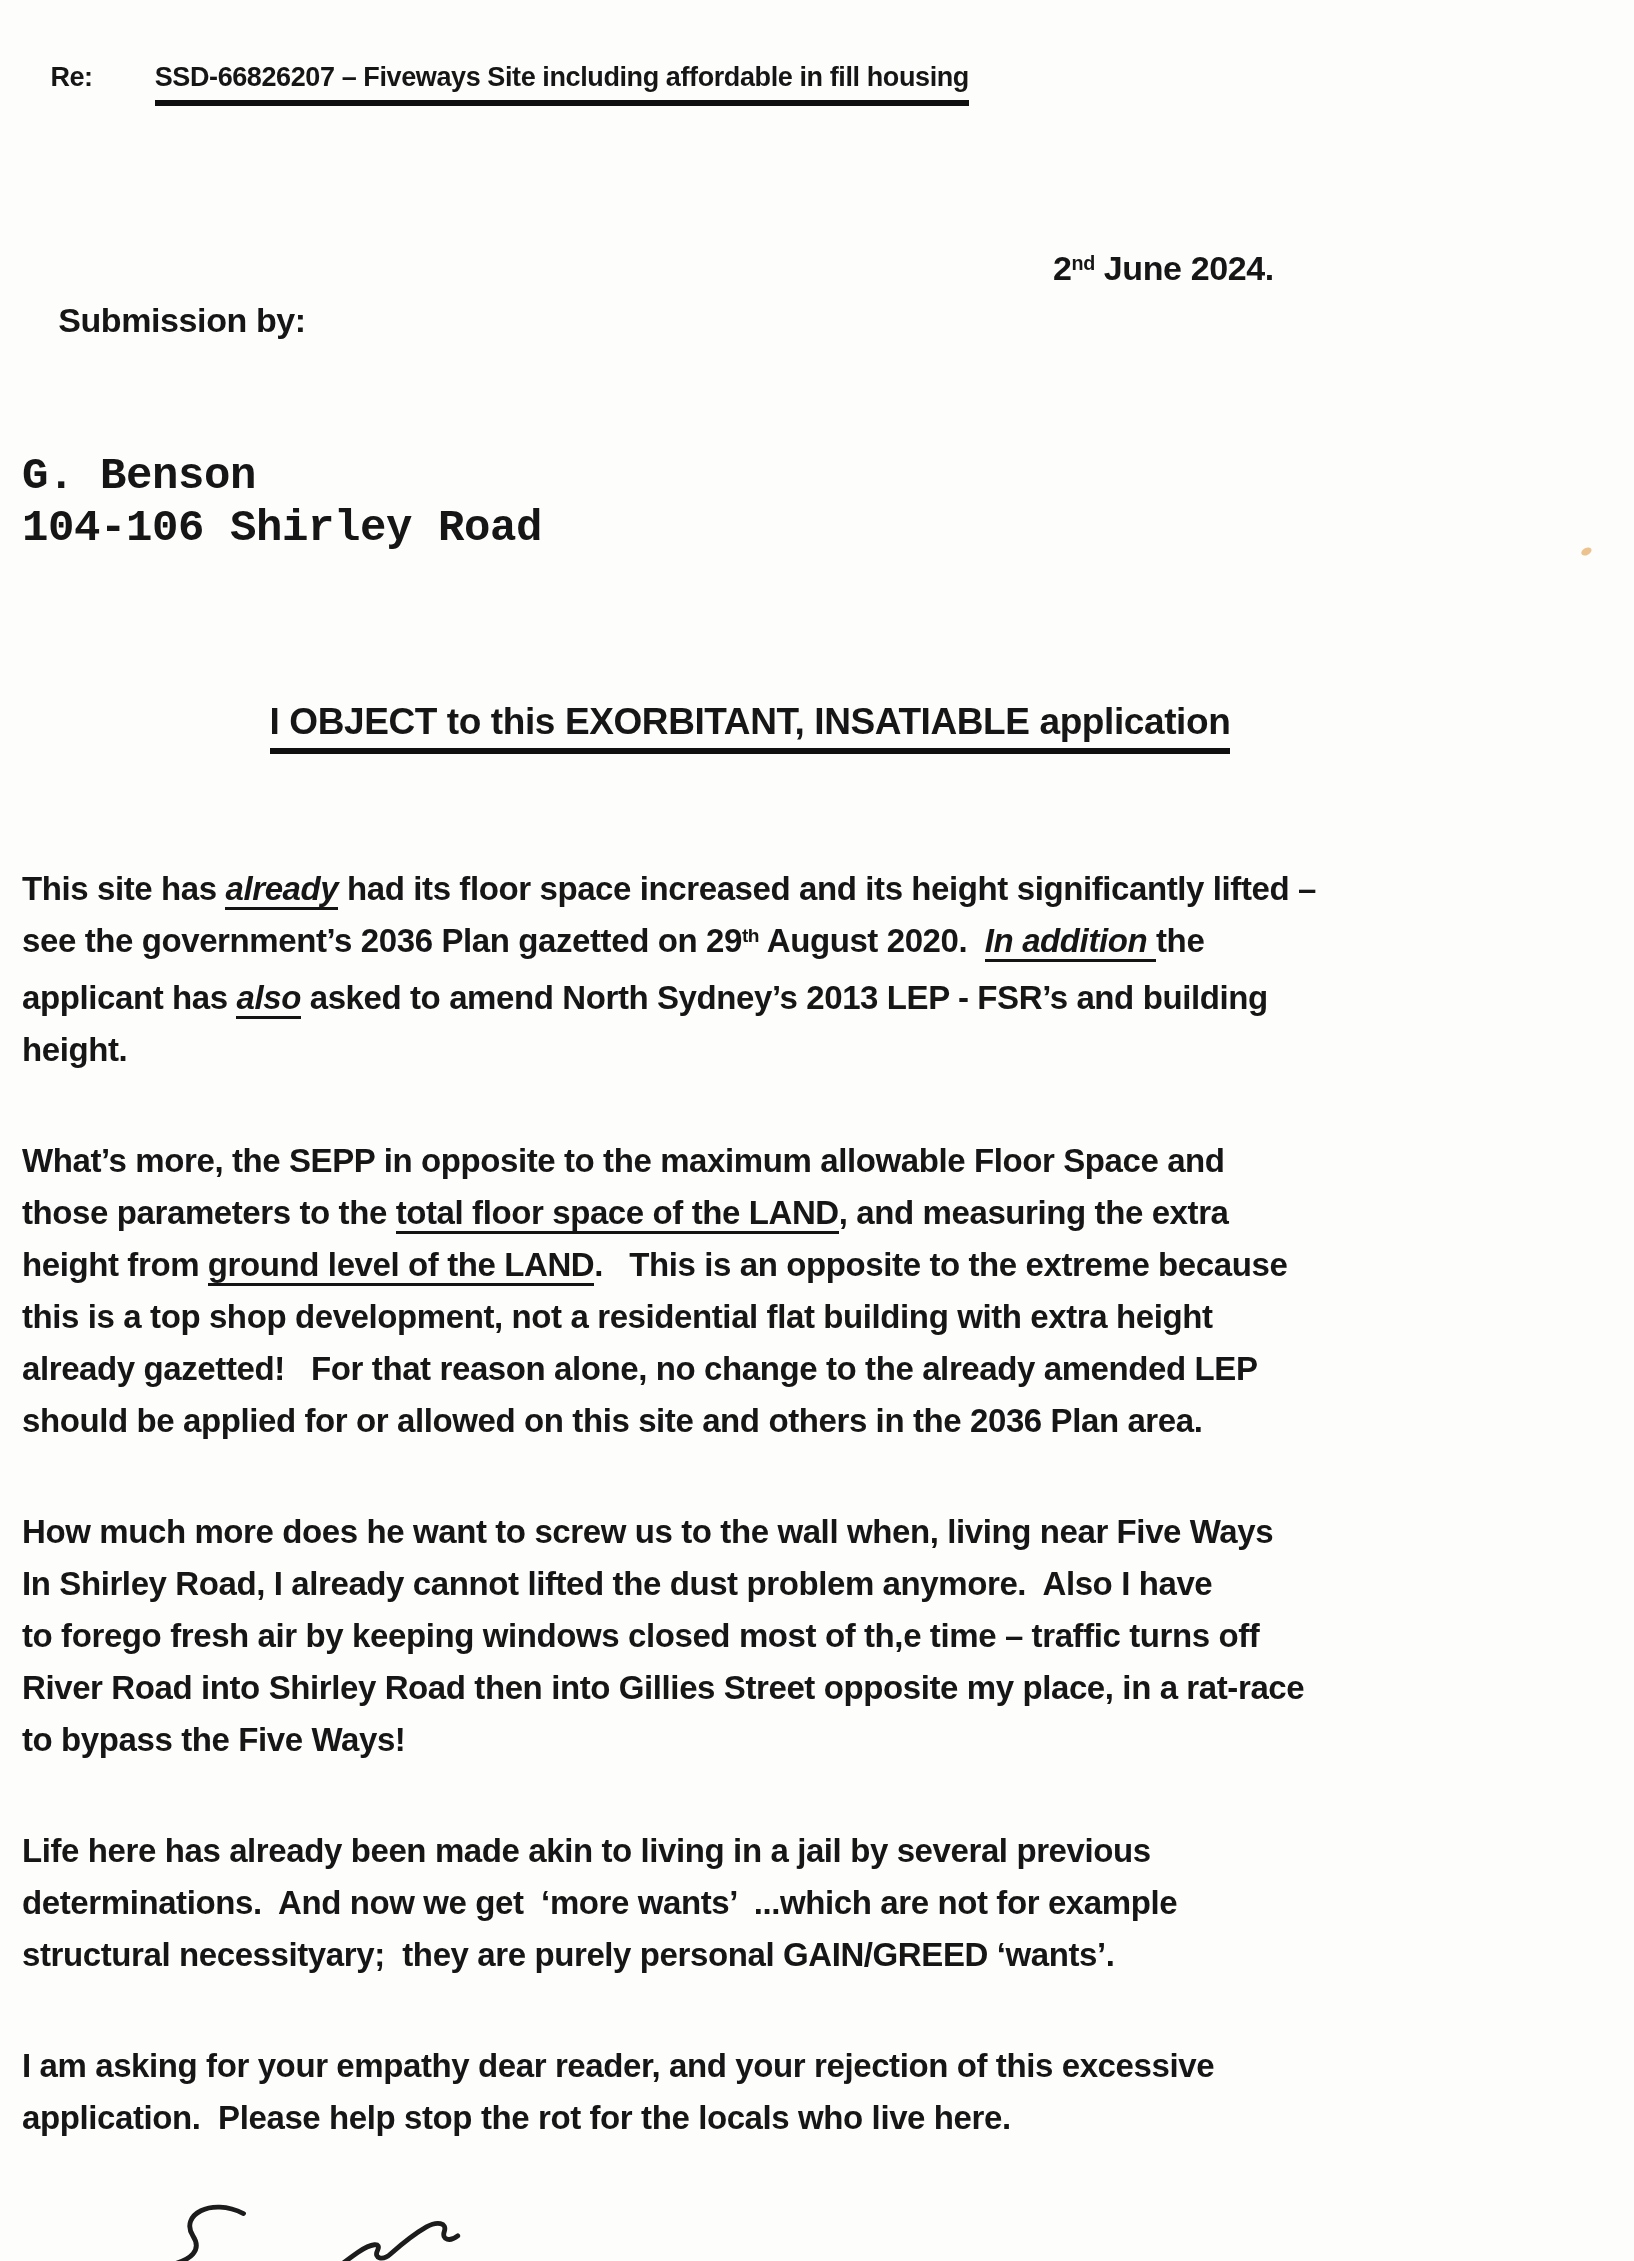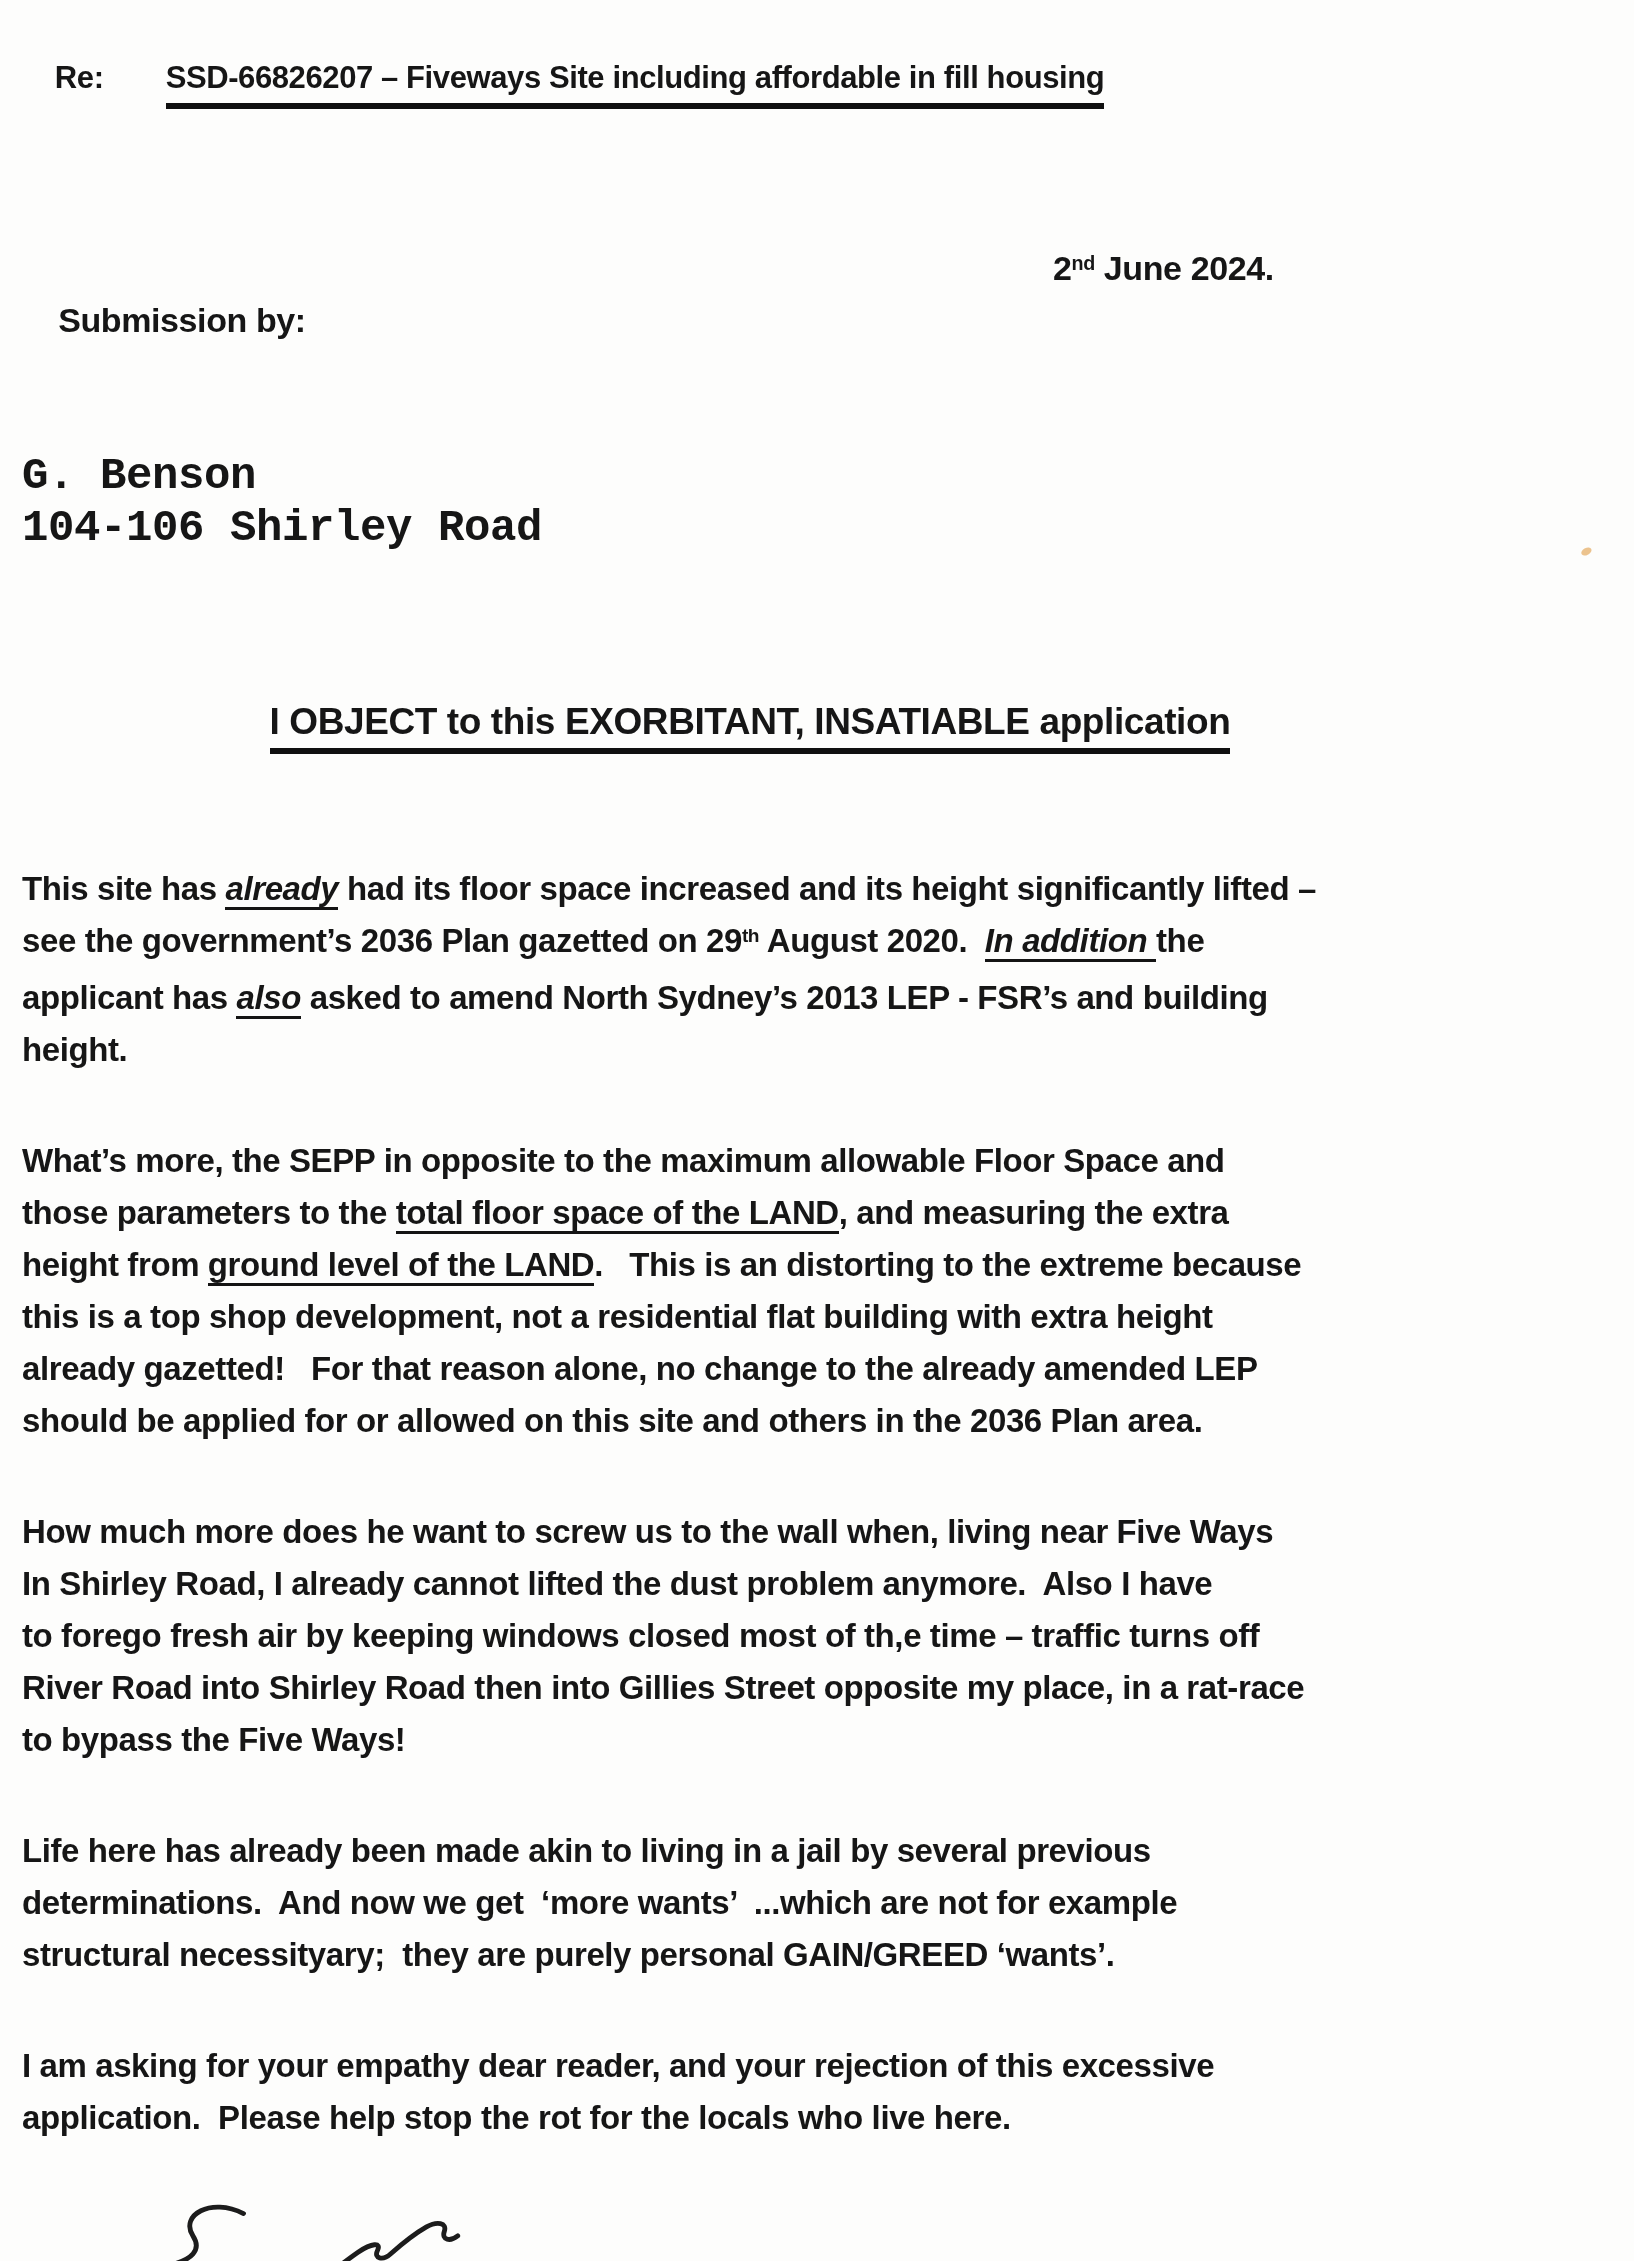--- a/index.html
+++ b/index.html
@@ -11,21 +11,21 @@
     background: #fdfdfc;
     color: #161616;
     font-family: "Liberation Sans", "DejaVu Sans", sans-serif;
     font-weight: 700;
     box-sizing: border-box;
     padding: 10.4px 82px 0 22px;
     overflow: hidden;
     letter-spacing: -0.4px;
   }
   .title-line {
-    font-size: 31px;
+    font-size: 27px;
     line-height: 45px;
     white-space: pre;
   }
   .t-prefix { margin-right: 62px; }
   .t-subject {
     border-bottom: 6.7px solid #101010;
     padding-bottom: 7.4px;
   }
   .meta-row {
     position: relative;
@@ -95,21 +95,21 @@
   <div class="letter-body" id="letter-body">
       <div class="para">
         <div class="line"><span>This site has </span><span class="s-ui">already</span><span> had its floor space increased and its height significantly lifted –</span></div>
         <div class="line"><span>see the government’s 2036 Plan gazetted on 29</span><span class="s-sup">th</span><span> August 2020.  </span><span class="s-ui">In addition </span><span>the</span></div>
         <div class="line"><span>applicant has </span><span class="s-ui">also</span><span> asked to amend North Sydney’s 2013 LEP - FSR’s and building</span></div>
         <div class="line"><span>height.</span></div>
       </div>
       <div class="para">
         <div class="line"><span>What’s more, the SEPP in opposite to the maximum allowable Floor Space and</span></div>
         <div class="line"><span>those parameters to the </span><span class="s-u">total floor space of the LAND</span><span>, and measuring the extra</span></div>
-        <div class="line"><span>height from </span><span class="s-u">ground level of the LAND</span><span>.   This is an distorting to the extreme because</span></div>
+        <div class="line"><span>height from </span><span class="s-u">ground level of the LAND</span><span>.   This is an opposite to the extreme because</span></div>
         <div class="line"><span>this is a top shop development, not a residential flat building with extra height</span></div>
         <div class="line"><span>already gazetted!   For that reason alone, no change to the already amended LEP</span></div>
         <div class="line"><span>should be applied for or allowed on this site and others in the 2036 Plan area.</span></div>
       </div>
       <div class="para">
         <div class="line"><span>How much more does he want to screw us to the wall when, living near Five Ways</span></div>
         <div class="line"><span>In Shirley Road, I already cannot lifted the dust problem anymore.  Also I have</span></div>
         <div class="line"><span>to forego fresh air by keeping windows closed most of th,e time – traffic turns off</span></div>
         <div class="line"><span>River Road into Shirley Road then into Gillies Street opposite my place, in a rat-race</span></div>
         <div class="line"><span>to bypass the Five Ways!</span></div>

